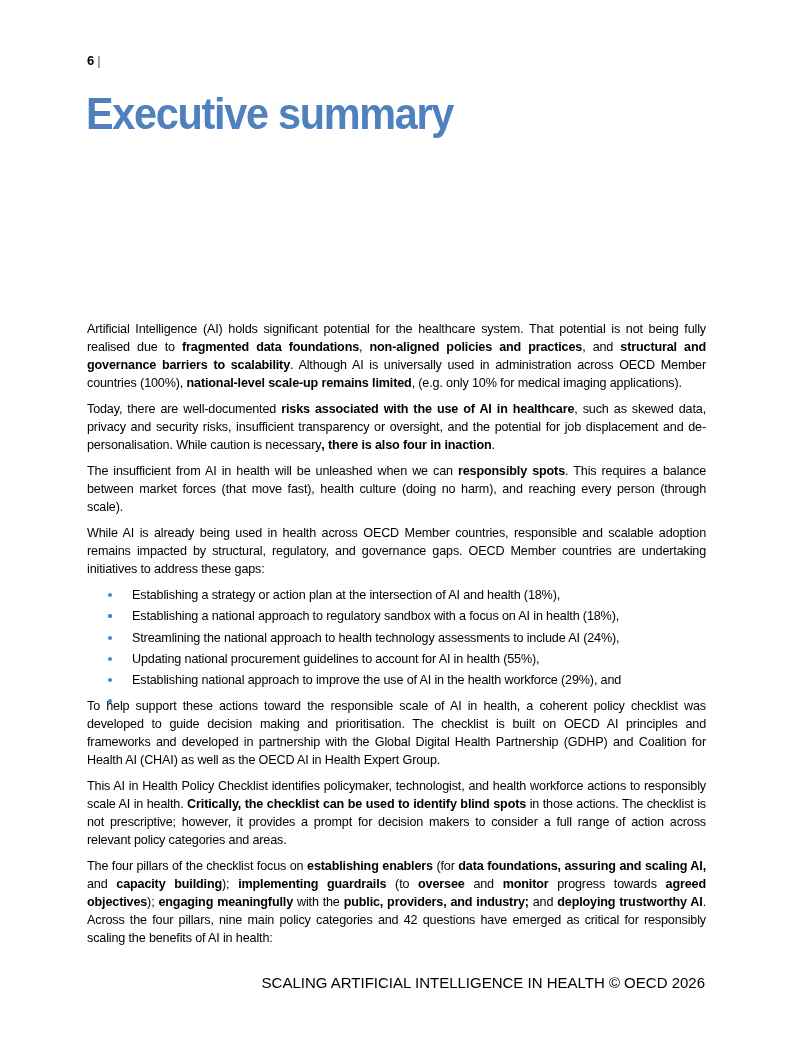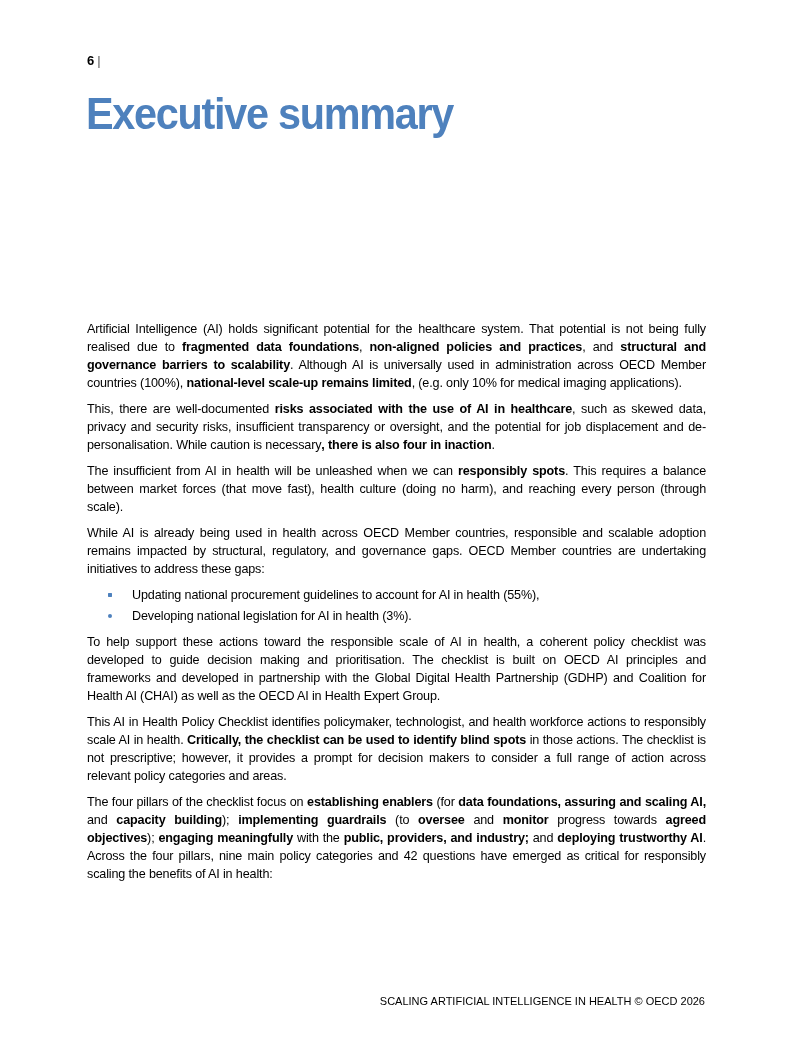--- a/index.html
+++ b/index.html
@@ -25,51 +25,52 @@
   }
   .body p { margin: 0 0 8px 0; text-align: justify; }
   .body b { font-weight: bold; }
   ul { list-style: none; margin: 0 0 8px 0; padding: 0; }
   ul li { position: relative; padding-left: 45px; margin-bottom: 3.3px; line-height: 18px; }
   ul li .bullet {
     position: absolute; left: 21px; top: 7px; width: 4px; height: 4px;
     border-radius: 50%; background: #4e81bd;
   }
   .footer {
-    position: absolute; right: 88px; top: 995px;
-    font-size: 11px; letter-spacing: 0px;
+    position: absolute; right: 88px; top: 974px;
+    font-size: 15px; letter-spacing: 0px;
   }
 </style>
 </head>
 <body>
 
 <div class="page-num">
   <span>6</span><span class="sep">|</span>
 </div>
 
 <h1>Executive summary</h1>
 
 <div class="body">
   <p>
     <span>Artificial Intelligence (AI) holds significant potential for the healthcare system. That potential is not being fully realised due to </span><b>fragmented data foundations</b><span>, </span><b>non-aligned policies and practices</b><span>, and </span><b>structural and governance barriers to scalability</b><span>. Although AI is universally used in administration across OECD Member countries (100%), </span><b>national-level scale-up remains limited</b><span>, (e.g. only 10% for medical imaging applications).</span>
   </p>
   <p>
-    <span>This, there are well-documented </span><b>risks associated with the use of AI in healthcare</b><span>, such as skewed data, privacy and security risks, insufficient transparency or oversight, and the potential for job displacement and de-personalisation. While caution is necessary</span><b>, there is also four in inaction</b><span>.</span>
+    <span>Today, there are well-documented </span><b>risks associated with the use of AI in healthcare</b><span>, such as skewed data, privacy and security risks, insufficient transparency or oversight, and the potential for job displacement and de-personalisation. While caution is necessary</span><b>, there is also four in inaction</b><span>.</span>
   </p>
   <p>
     <span>The insufficient from AI in health will be unleashed when we can </span><b>responsibly spots</b><span>. This requires a balance between market forces (that move fast), health culture (doing no harm), and reaching every person (through scale).</span>
   </p>
   <p>While AI is already being used in health across OECD Member countries, responsible and scalable adoption remains impacted by structural, regulatory, and governance gaps. OECD Member countries are undertaking initiatives to address these gaps:</p>
   <ul>
+    <li><span class="bullet"></span><span>Establishing a strategy or action plan at the intersection of AI and health (18%),</span></li>
     <li><span class="bullet"></span></li>
+    <li><span class="bullet"></span><span>Establishing a national approach to regulatory sandbox with a focus on AI in health (18%),</span></li>
+    <li><span class="bullet"></span><span>Streamlining the national approach to health technology assessments to include AI (24%),</span></li>
+    <li><span class="bullet"></span><span>Updating national procurement guidelines to account for AI in health (55%),</span></li>
+    <li><span class="bullet"></span><span>Establishing national approach to improve the use of AI in the health workforce (29%), and</span></li>
     <li><span class="bullet"></span></li>
-    <li><span class="bullet"></span></li>
-    <li><span class="bullet"></span></li>
-    <li><span class="bullet"></span><span>Updating national procurement guidelines to account for AI in health (55%),</span></li>
-    <li><span class="bullet"></span><span>Developing national legislation for AI in health (3%).</span></li>
   </ul>
   <p>To help support these actions toward the responsible scale of AI in health, a coherent policy checklist was developed to guide decision making and prioritisation. The checklist is built on OECD AI principles and frameworks and developed in partnership with the Global Digital Health Partnership (GDHP) and Coalition for Health AI (CHAI) as well as the OECD AI in Health Expert Group.</p>
   <p>
     <span>This AI in Health Policy Checklist identifies policymaker, technologist, and health workforce actions to responsibly scale AI in health. </span><b>Critically, the checklist can be used to identify blind spots</b><span> in those actions. The checklist is not prescriptive; however, it provides a prompt for decision makers to consider a full range of action across relevant policy categories and areas.</span>
   </p>
   <p>
     <span>The four pillars of the checklist focus on </span><b>establishing enablers</b><span> (for </span><b>data foundations, assuring and scaling AI,</b><span> and </span><b>capacity building</b><span>); </span><b>implementing guardrails</b><span> (to </span><b>oversee</b><span> and </span><b>monitor</b><span> progress towards </span><b>agreed objectives</b><span>); </span><b>engaging meaningfully</b><span> with the </span><b>public, providers, and industry;</b><span> and </span><b>deploying trustworthy AI</b><span>. Across the four pillars, nine main policy categories and 42 questions have emerged as critical for responsibly scaling the benefits of AI in health:</span>
   </p>
 </div>
 

